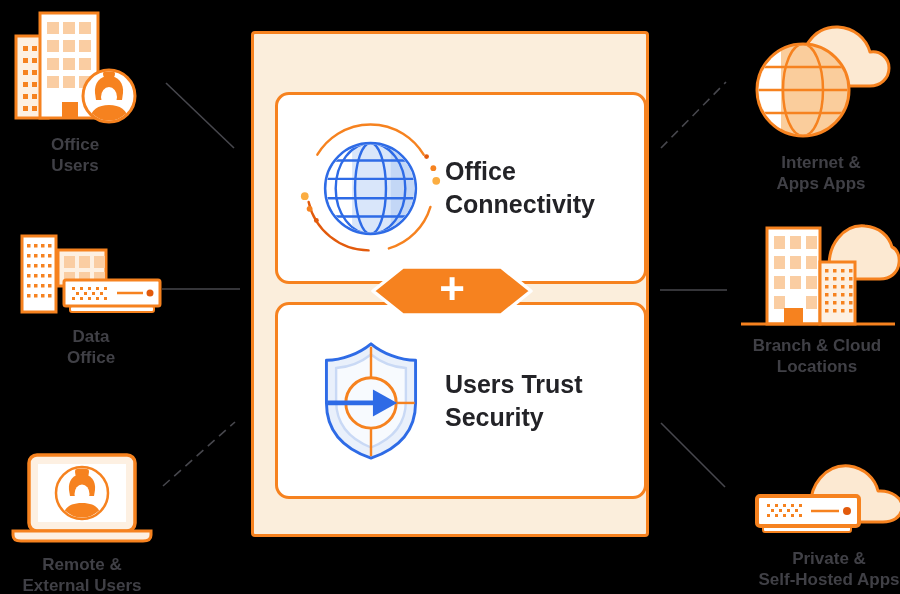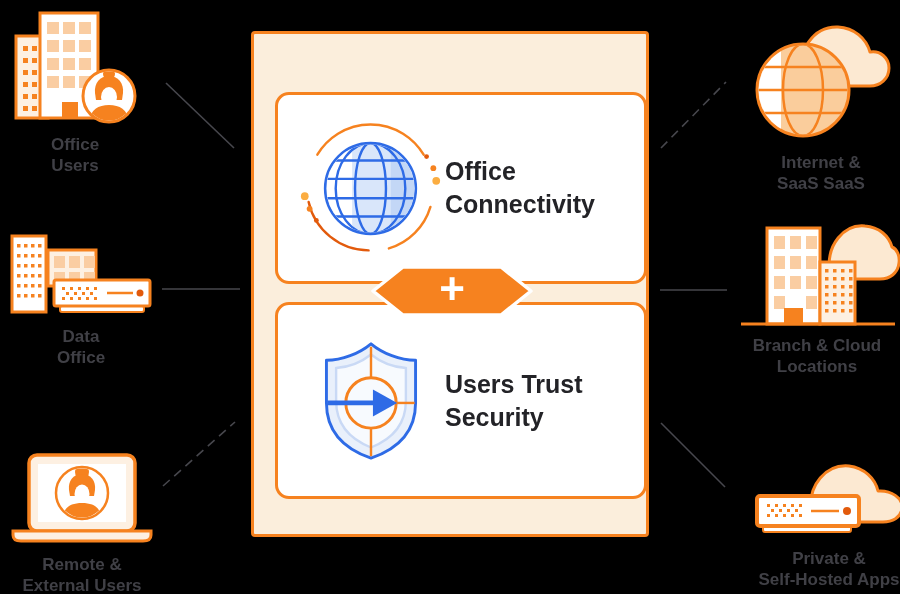--- a/index.html
+++ b/index.html
@@ -98,21 +98,21 @@
         <ellipse cx="99" cy="87" rx="8" ry="10" fill="#fff"></ellipse>
         <path d="M79,112 c1,-12 9,-17 20,-17 s19,5 20,17 z" fill="#F6821F"></path>
       </g>
     </svg>
     <div class="entity-label">
       <span>Office</span>
       <span>Users</span>
     </div>
   </div>
 
-  <div class="entity" style="left:6px;top:232px;width:150px;gap:12px;">
+  <div class="entity" style="left:16px;top:232px;width:150px;gap:12px;">
     <svg width="148" height="82" viewBox="0 0 148 82">
       <rect x="5" y="4" width="34" height="76" fill="#fff" stroke="#F6821F" stroke-width="3"></rect>
       <g fill="#F6821F">
         <rect x="10" y="12" width="3.5" height="3.5"></rect>
           <rect x="17" y="12" width="3.5" height="3.5"></rect>
           <rect x="24" y="12" width="3.5" height="3.5"></rect>
           <rect x="31" y="12" width="3.5" height="3.5"></rect>
         <rect x="10" y="22" width="3.5" height="3.5"></rect>
           <rect x="17" y="22" width="3.5" height="3.5"></rect>
           <rect x="24" y="22" width="3.5" height="3.5"></rect>
@@ -202,21 +202,21 @@
       <g clip-path="url(#gl1)">
         <rect x="5" y="24" width="26" height="96" fill="#fff"></rect>
         <g stroke="#F6821F" stroke-width="2.5" fill="none">
           <ellipse cx="53" cy="72" rx="20" ry="46"></ellipse>
           <path d="M5,49 H101 M5,72 H101 M5,95 H101"></path>
         </g>
       </g>
     </svg>
     <div class="entity-label">
       <span>Internet &amp;</span>
-      <span>SaaS SaaS</span>
+      <span>Apps Apps</span>
     </div>
   </div>
 
   <div class="entity" style="left:733px;top:212px;width:168px;gap:7px;">
     <svg width="168" height="116" viewBox="0 0 168 116">
       <path d="M97,62 C92,32 112,12 132,14 C146,15 156,24 159,35 C164,37 167,44 166,51 C165,61 157,67 147,67 L110,67 Z" fill="#FCE9D2" stroke="#F6821F" stroke-width="3" stroke-linejoin="round"></path>
       <rect x="34" y="16" width="53" height="96" fill="#fff" stroke="#F6821F" stroke-width="3"></rect>
       <g fill="#FACDA2">
         <rect x="41" y="24" width="11" height="13"></rect>
           <rect x="57" y="24" width="11" height="13"></rect>

